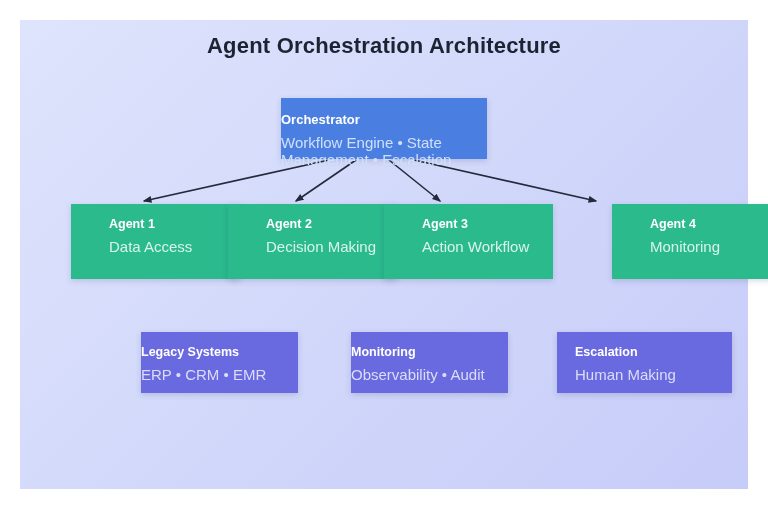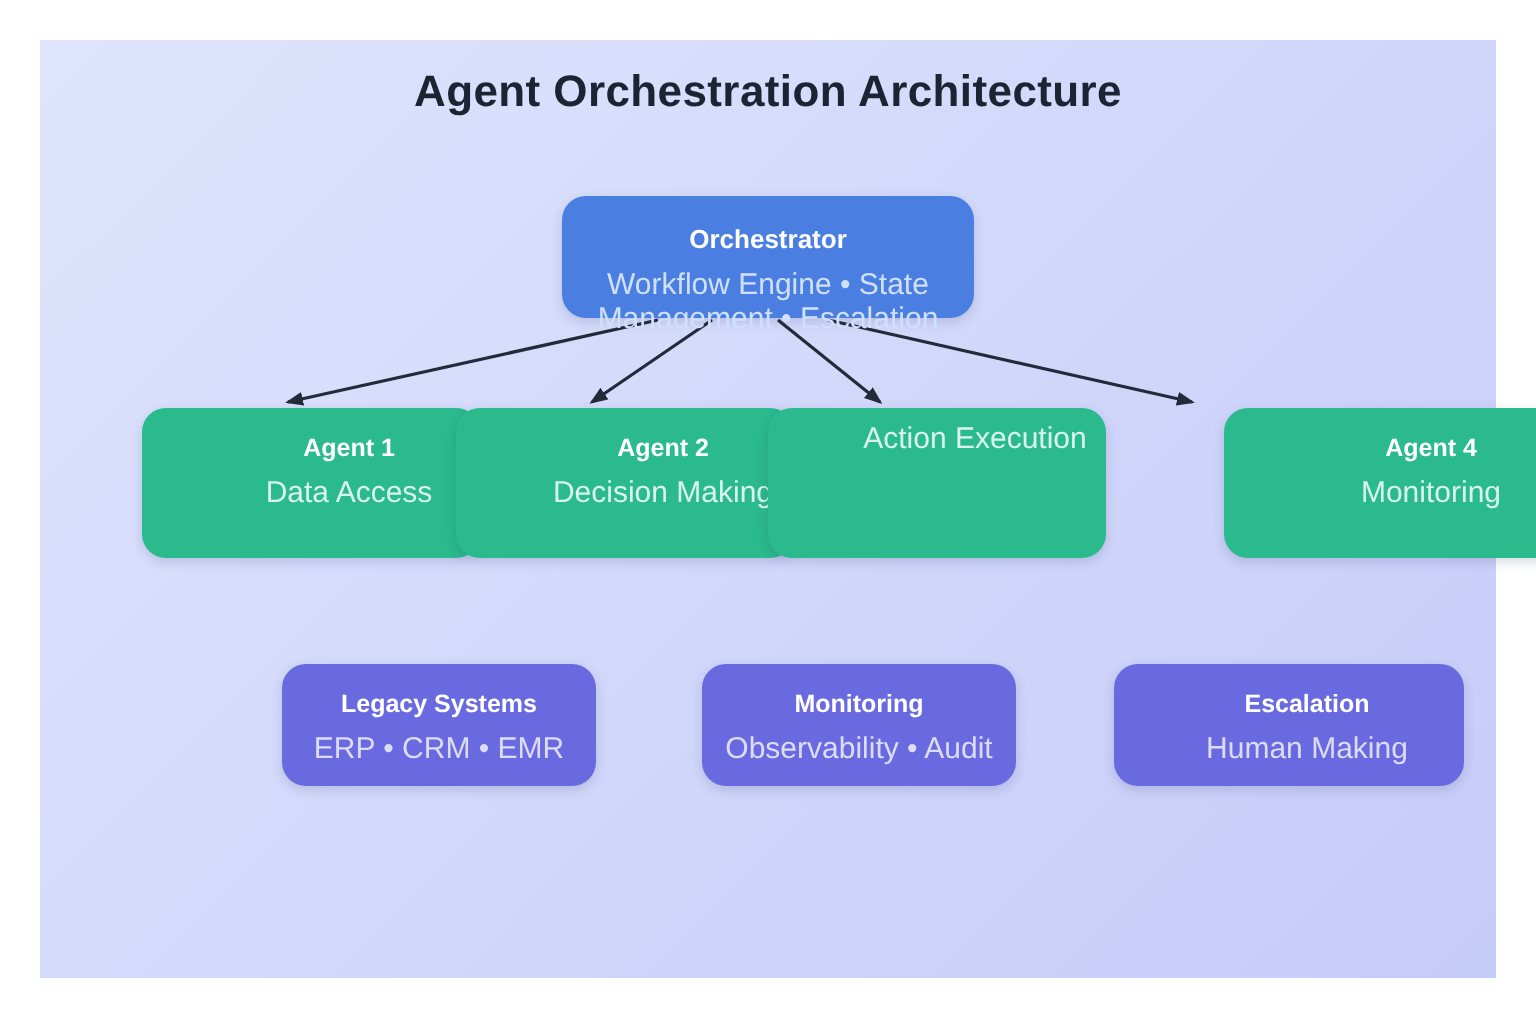--- a/index.html
+++ b/index.html
@@ -33,22 +33,22 @@
     width: 728px; height: 469px;
     pointer-events: none;
   }
   .edge {
     stroke: var(--arrow, #232a3a);
     stroke-width: 1.6;
     fill: none;
   }
   .node {
     position: absolute;
-    border-radius: 12px;
-    text-align: center;
+    border-radius: 0;
+    text-align: left;
     color: #ffffff;
     box-shadow: 0 2px 6px rgba(45, 55, 110, 0.18);
   }
   .node-title {
     margin-top: 13px;
     font-size: 12.5px;
     font-weight: bold;
   }
   .node-sub {
     margin-top: 7px;
@@ -110,21 +110,22 @@
 
     <div class="node agent agent-1">
       <div class="node-title">Agent 1</div>
       <div class="node-sub">Data Access</div>
     </div>
     <div class="node agent agent-2">
       <div class="node-title">Agent 2</div>
       <div class="node-sub">Decision Making</div>
     </div>
     <div class="node agent agent-3">
-      <div class="node-sub">Action Execution</div>
+      <div class="node-title">Agent 3</div>
+      <div class="node-sub">Action Workflow</div>
     </div>
     <div class="node agent agent-4">
       <div class="node-title">Agent 4</div>
       <div class="node-sub">Monitoring</div>
     </div>
 
     <div class="node system system-1">
       <div class="node-title">Legacy Systems</div>
       <div class="node-sub">ERP • CRM • EMR</div>
     </div>

